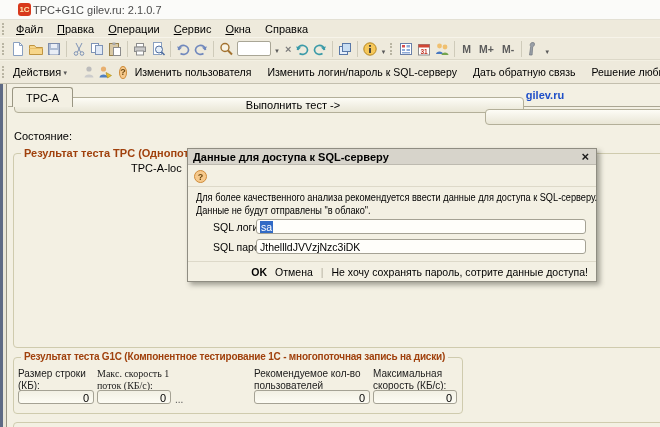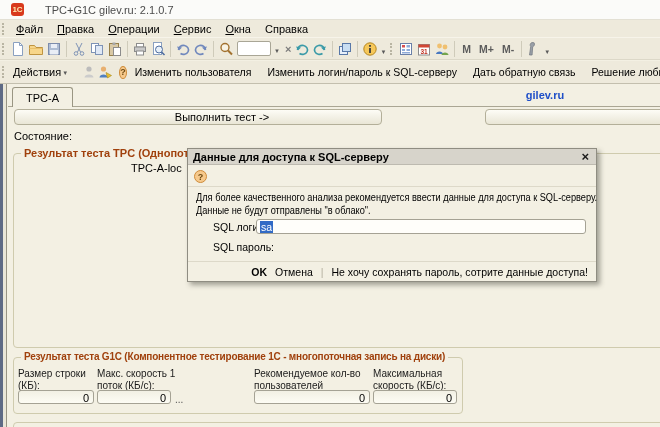--- a/index.html
+++ b/index.html
@@ -2,21 +2,21 @@
 <html><head>
 <meta charset="utf-8">
 <style>
   * { margin:0; padding:0; box-sizing:border-box; }
   html,body { width:660px; height:427px; overflow:hidden; }
   body { font-family:"Liberation Sans", sans-serif; font-size:11px; color:#000; }
   #window { position:relative; width:660px; height:427px; background:#f3f0e3; overflow:hidden; }
 
   
   .titlebar { position:absolute; left:0; top:0; width:660px; height:20px; background:#fbfbf9;
-              border-bottom:1px solid #e3e0d4; display:flex; align-items:center; padding-left:11px;gap:19px; }
+              border-bottom:1px solid #e3e0d4; display:flex; align-items:center; padding-left:18px; }
   .applogo { width:13px; height:13px; background:#d8391c; border-radius:3px; color:#ffe9b0;
              font-size:8px; font-weight:bold; display:flex; align-items:center; justify-content:center; }
   .apptitle { margin-left:2px; color:#4c4c4c; }
 
   
   .menubar { position:absolute; left:0; top:20px; width:660px; height:17px; background:#eeeadc;
              display:flex; align-items:center; }
   .grip { width:3px; height:12px; border-left:2px dotted #b9b5a3; margin:0 4px 0 2px; }
   .menuitem { padding:1px 7px; cursor:default; }
   .menuitem span.u { text-decoration:underline; }
@@ -45,21 +45,21 @@
   .edge3 { position:absolute; left:6px; top:0; width:1px; height:100%; background:#989484; }
 
   .tabline { position:absolute; left:8px; top:22px; width:652px; height:1px; background:#aaa694; }
   .tab { position:absolute; left:12px; top:3px; width:61px; height:20px; background:#f3f0e3;
          border:1px solid #9a9683; border-bottom:none; border-radius:3px 3px 0 0; z-index:2;
          display:flex; align-items:center; justify-content:center; }
   .brand { position:absolute; left:500px; top:5px; width:90px; text-align:center; color:#1f4fc8; font-weight:bold; }
 
   .btn1c { position:absolute; height:16px; border:1px solid #b3af99; border-radius:4px;
            background:linear-gradient(#fdfcf6,#e9e6d6); display:flex; align-items:center; justify-content:center; }
-  .runbtn { left:14px; top:25px; width:368px;padding-left:48px; }
+  .runbtn { left:14px; top:13px; width:510px;padding-left:48px; }
   .btn2   { left:485px; top:25px; width:200px; }
 
   .statuslbl { position:absolute; left:14px; top:46px; }
 
   .groupbox { position:absolute; border:1px solid #cfcbae; border-radius:4px; }
   .grouptitle { position:absolute; top:-7px; left:7px; background:#f3f0e3; padding:0 3px;
                 font-weight:bold; color:#a0410d; white-space:nowrap; }
   .tpcgroup { left:13px; top:69px; width:680px; height:195px; }
   .tpcrow { position:absolute; left:117px; top:8px; }
   .g1cgroup { left:13px; top:273px; width:450px; height:57px; }
@@ -308,21 +308,21 @@
       <div class="grouptitle">Результат теста TPC (Однопоточн</div>
       <div class="tpcrow">TPC-A-loc</div>
     </div>
 
     <div class="groupbox g1cgroup">
       <div class="grouptitle g1ctitle">Результат теста G1C (Компонентное тестирование 1С - многопоточная запись на диски)</div>
       <div class="g1ccol" style="left:4px; width:76px;">
         <div class="g1clabel">Размер строки (КБ):</div>
       </div>
       <div class="numfield" style="left:4px; width:76px;">0</div>
-      <div class="g1ccol" style="left:83px; width:80px;">
+      <div class="g1ccol" style="left:83px; width:80px;font-family:Liberation Serif, serif;">
         <div class="g1clabel">Макс. скорость 1 поток (КБ/с):</div>
       </div>
       <div class="numfield" style="left:83px; width:74px;">0</div>
       <div class="dots" style="left:161px;">...</div>
       <div class="g1ccol" style="left:240px; width:125px;">
         <div class="g1clabel">Рекомендуемое кол-во пользователей (примерно):</div>
       </div>
       <div class="numfield" style="left:240px; width:116px;">0</div>
       <div class="g1ccol" style="left:359px; width:86px;">
         <div class="g1clabel">Максимальная скорость (КБ/с):</div>
@@ -340,20 +340,21 @@
     </div>
     <span class="helpround dlghelp">?</span>
     <div class="dlgsep1"></div>
     <div class="dlgmsg">
       <div>Для более качественного анализа рекомендуется ввести данные для доступа к SQL-серверу.</div>
       <div>Данные не будут отправлены "в облако".</div>
     </div>
     <div class="dlglabel" style="top:72px;">SQL логин:</div>
     <div class="dlginput" style="top:70px;"><span class="sel">sa</span></div>
     <div class="dlglabel" style="top:92px;">SQL пароль:</div>
+    <div class="dlginput" style="top:90px;">JthellldJVVzjNzc3iDK</div>
     <div class="dlgsep2"></div>
     <div class="dlgfooter">
       <span class="okbtn">OK</span>
       <span class="cancelbtn">Отмена</span>
       <span class="vbar">|</span>
       <span>Не хочу сохранять пароль, сотрите данные доступа!</span>
     </div>
   </div>
 
 </div>

